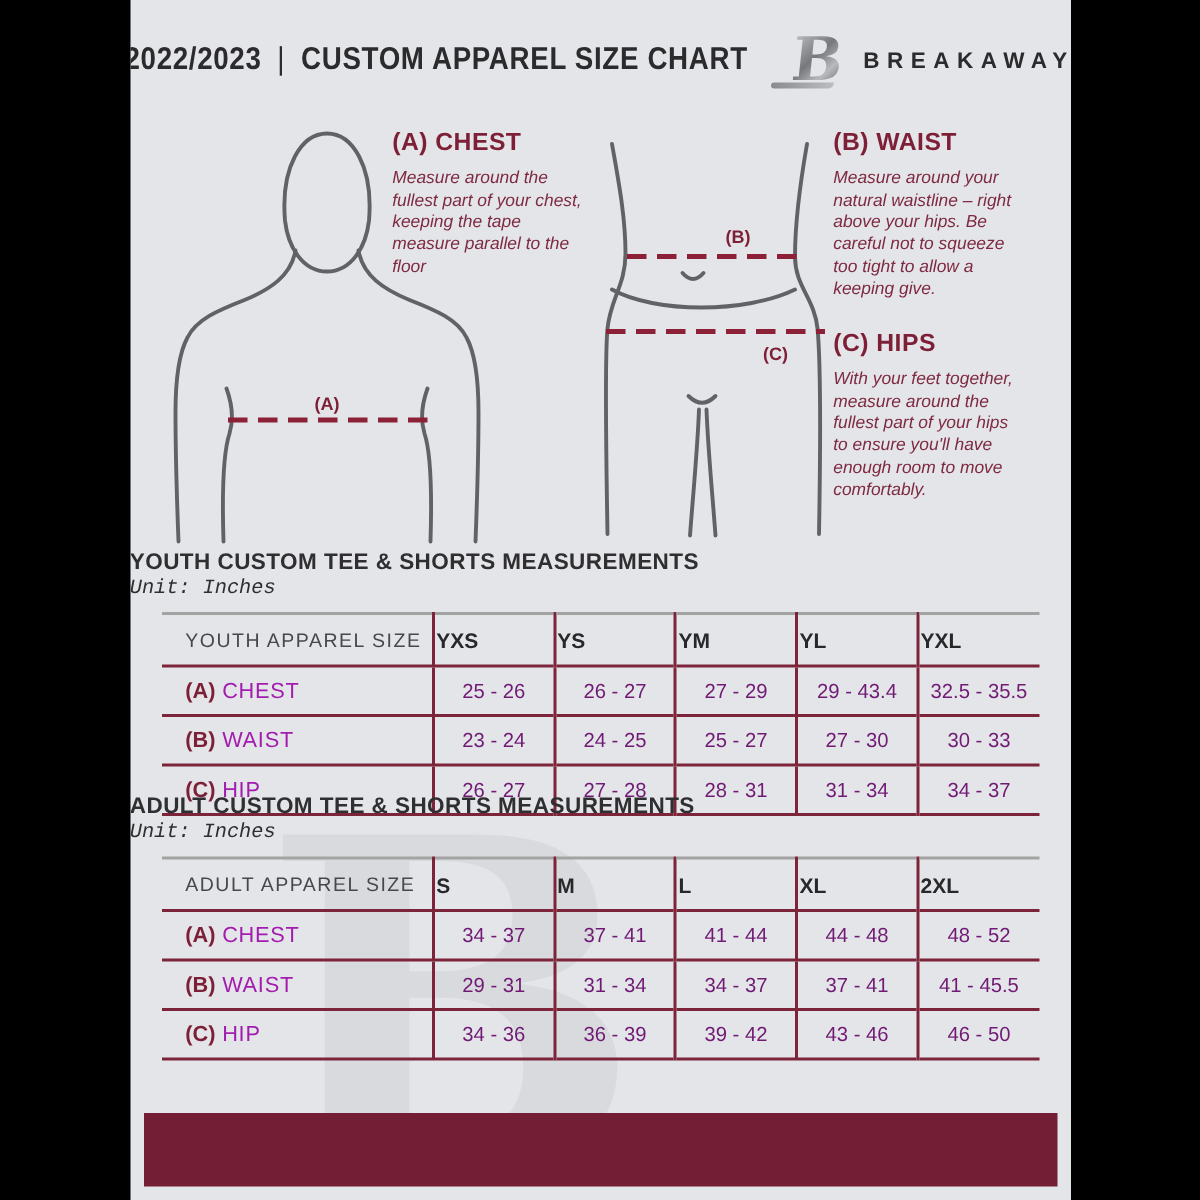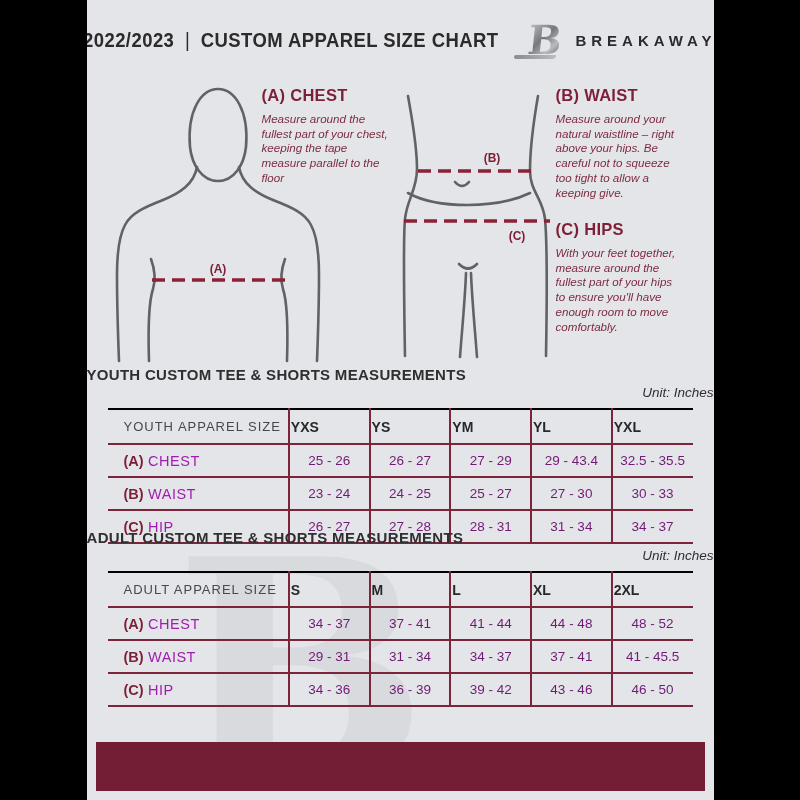--- a/index.html
+++ b/index.html
@@ -54,24 +54,24 @@
     font-style:italic;font-size:11.6px;line-height:1.27;color:#7e2a42;margin:0;
   }
   .txt-chest{position:absolute;left:175px;top:6px;width:132px;}
   .txt-waist{position:absolute;left:469px;top:6px;width:122px;}
   .txt-hips {position:absolute;left:469px;top:140px;width:128px;}
   
   .tbl-block{position:absolute;left:0;width:100%;z-index:1;}
   .tbl-youth{top:366px;}
   .tbl-adult{top:529px;}
   .tbl-title{margin:0;font-weight:bold;font-size:15px;color:#2f2f31;letter-spacing:.3px;}
-  .tbl-unit{margin:2px 0 0 0;text-align:right;font-style:italic;font-size:13.5px;color:#2f2f31;}
+  .tbl-unit{margin:2px 0 0 0;text-align:left;font-style:italic;font-size:13.5px;color:#2f2f31;font-family:Liberation Mono, monospace;}
   table.size{
     width:585px;margin:8px auto 0 auto;border-collapse:collapse;
-    border-top:2px solid #000000;border-bottom:2px solid #7c2439;
+    border-top:2px solid #a3a3a3;border-bottom:2px solid #7c2439;
   }
   table.size tr+tr th, table.size tr+tr td{border-top:2px solid #7c2439;}
   table.size th:not(:first-child), table.size td:not(:first-child){border-left:2px solid #7c2439;}
   table.size th, table.size td{background:transparent;}
   table.size .hrow th{height:31px;}
   table.size td{height:29px;}
   .lbl-cell{width:31%;text-align:left;padding-left:16px;}
   .hdr-lbl{font-weight:normal;font-size:13px;letter-spacing:1px;color:#47484b;}
   .hdr-size{font-weight:bold;font-size:14px;color:#28282a;width:13.8%;text-align:left;}
   .marker{font-weight:bold;color:#7d1f36;font-size:14.5px;}

